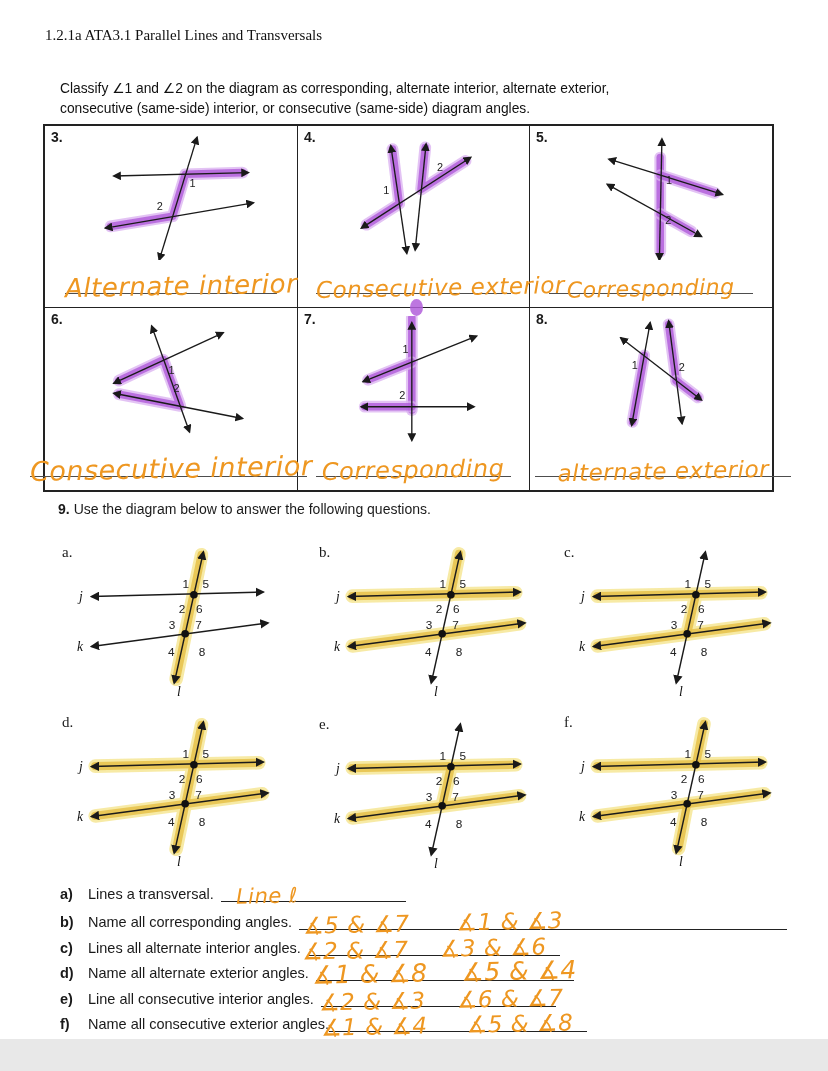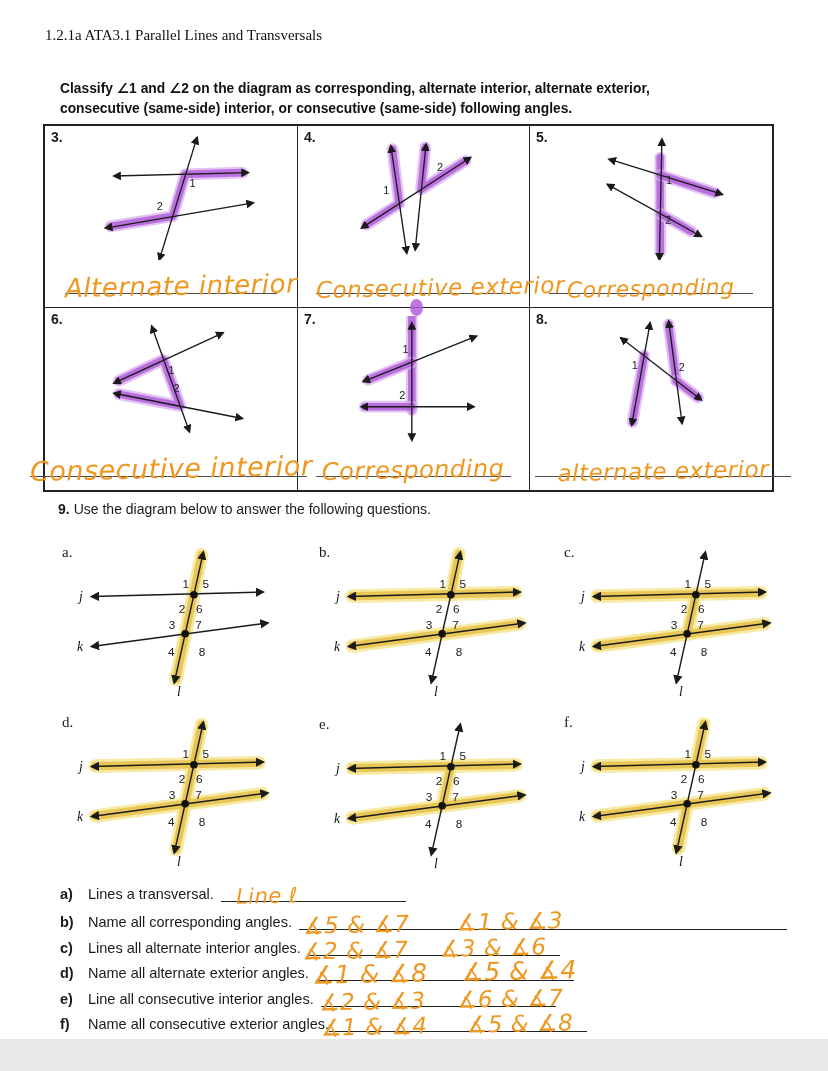--- a/index.html
+++ b/index.html
@@ -2,21 +2,21 @@
 <html><head>
 <meta charset="utf-8">
 <style>
   html,body{margin:0;padding:0;background:#e8e8e8}
   .page{position:relative;width:828px;height:1039px;background:#ffffff;overflow:hidden;
         font-family:"Liberation Sans","DejaVu Sans",sans-serif;color:#1a1a1a;margin:0 auto}
 
   .doc-title{position:absolute;left:45px;top:27px;font-family:"Liberation Serif","DejaVu Serif",serif;
              font-size:15px;color:#111}
 
-  .instructions{position:absolute;left:60px;top:79px;width:700px;font-weight:bold;
+  .instructions{position:absolute;left:60px;top:79px;width:700px;font-weight:normal;
                 font-size:13.8px;line-height:1.45;color:#111}
 
   
   .class-table{position:absolute;left:43px;top:124px;width:731px;height:368px;border:2px solid #222;
                display:grid;grid-template-columns:253px 232px 1fr;grid-template-rows:1fr 1fr;box-sizing:border-box}
   .cell{position:relative;border-right:1.5px solid #222;border-bottom:1.5px solid #222;overflow:visible}
   .cell.last-col{border-right:none}
   .cell.last-row{border-bottom:none}
   .cell-number{position:absolute;left:6px;top:3px;font-weight:bold;font-size:14px}
   .cell-svg{position:absolute;left:0;top:8px;width:100%;height:126px}
@@ -59,21 +59,21 @@
 </style>
 </head>
 <body>
 
 <div class="page">
 
   <div class="doc-title">1.2.1a ATA3.1 Parallel Lines and Transversals</div>
 
   <div class="instructions">
     <div>Classify ∠1 and ∠2 on the diagram as corresponding, alternate interior, alternate exterior,</div>
-    <div>consecutive (same-side) interior, or consecutive (same-side) following angles.</div>
+    <div>consecutive (same-side) interior, or consecutive (same-side) diagram angles.</div>
   </div>
 
   <div class="class-table">
 
     <div class="cell">
       <span class="cell-number">3.</span>
       <svg class="cell-svg needs-arrows" viewBox="0 0 240 150" preserveAspectRatio="xMidYMin meet">
           <defs>
             <marker id="arr0" viewBox="0 0 10 10" refX="8" refY="5" markerWidth="6.5" markerHeight="6.5" orient="auto-start-reverse">
               <path d="M0,0 L10,5 L0,10 z" fill="#1a1a1a"></path>

